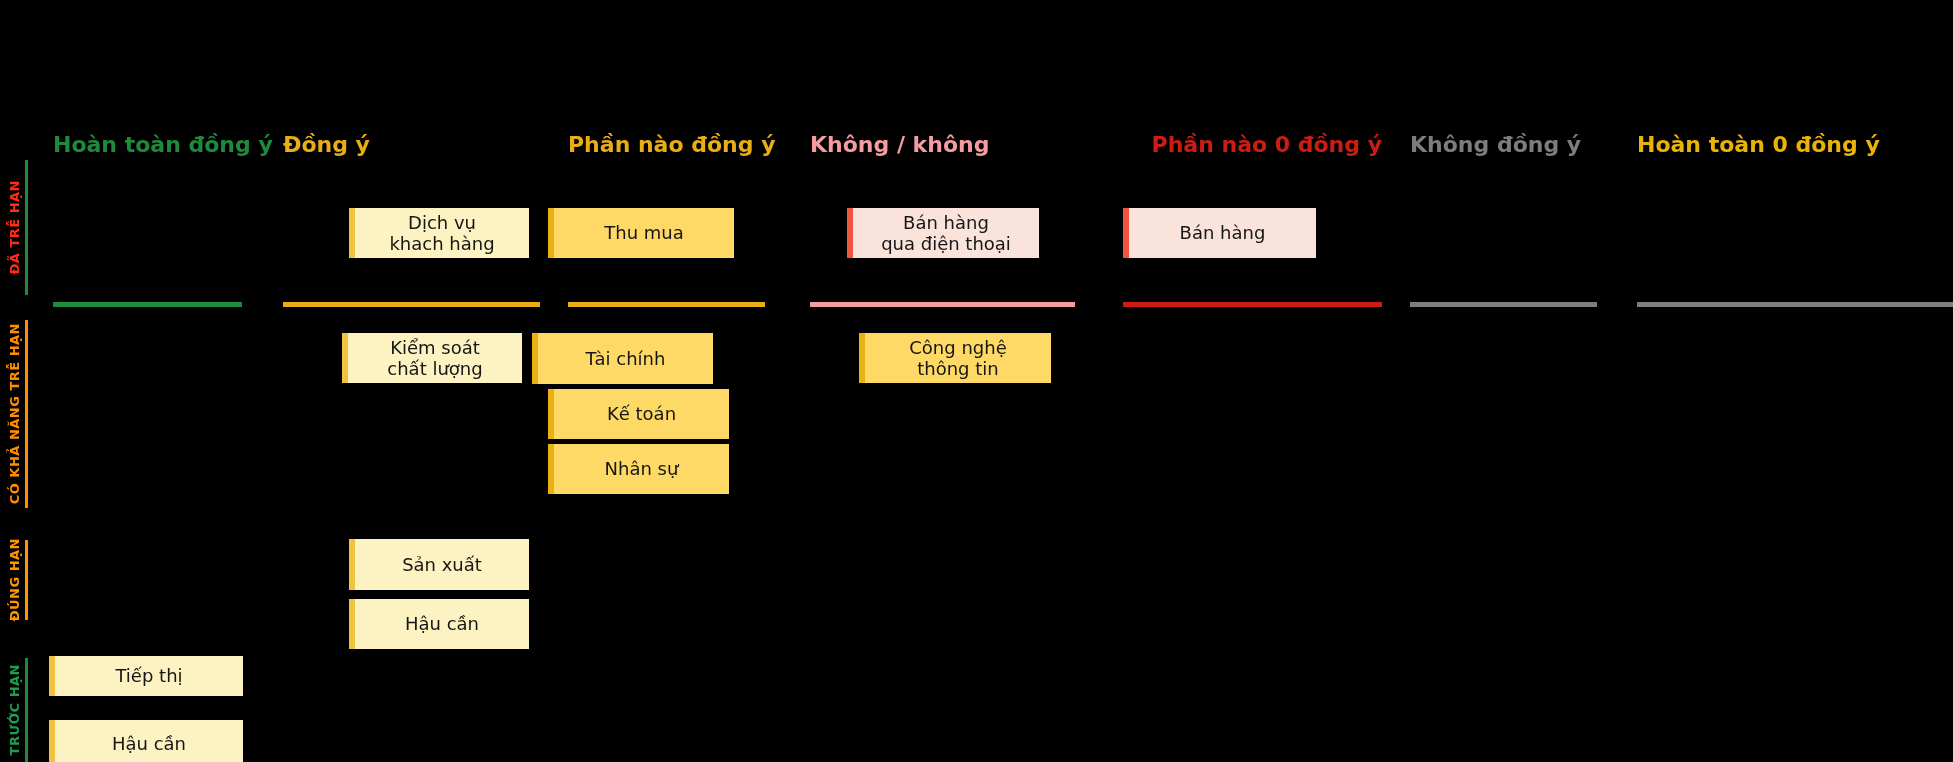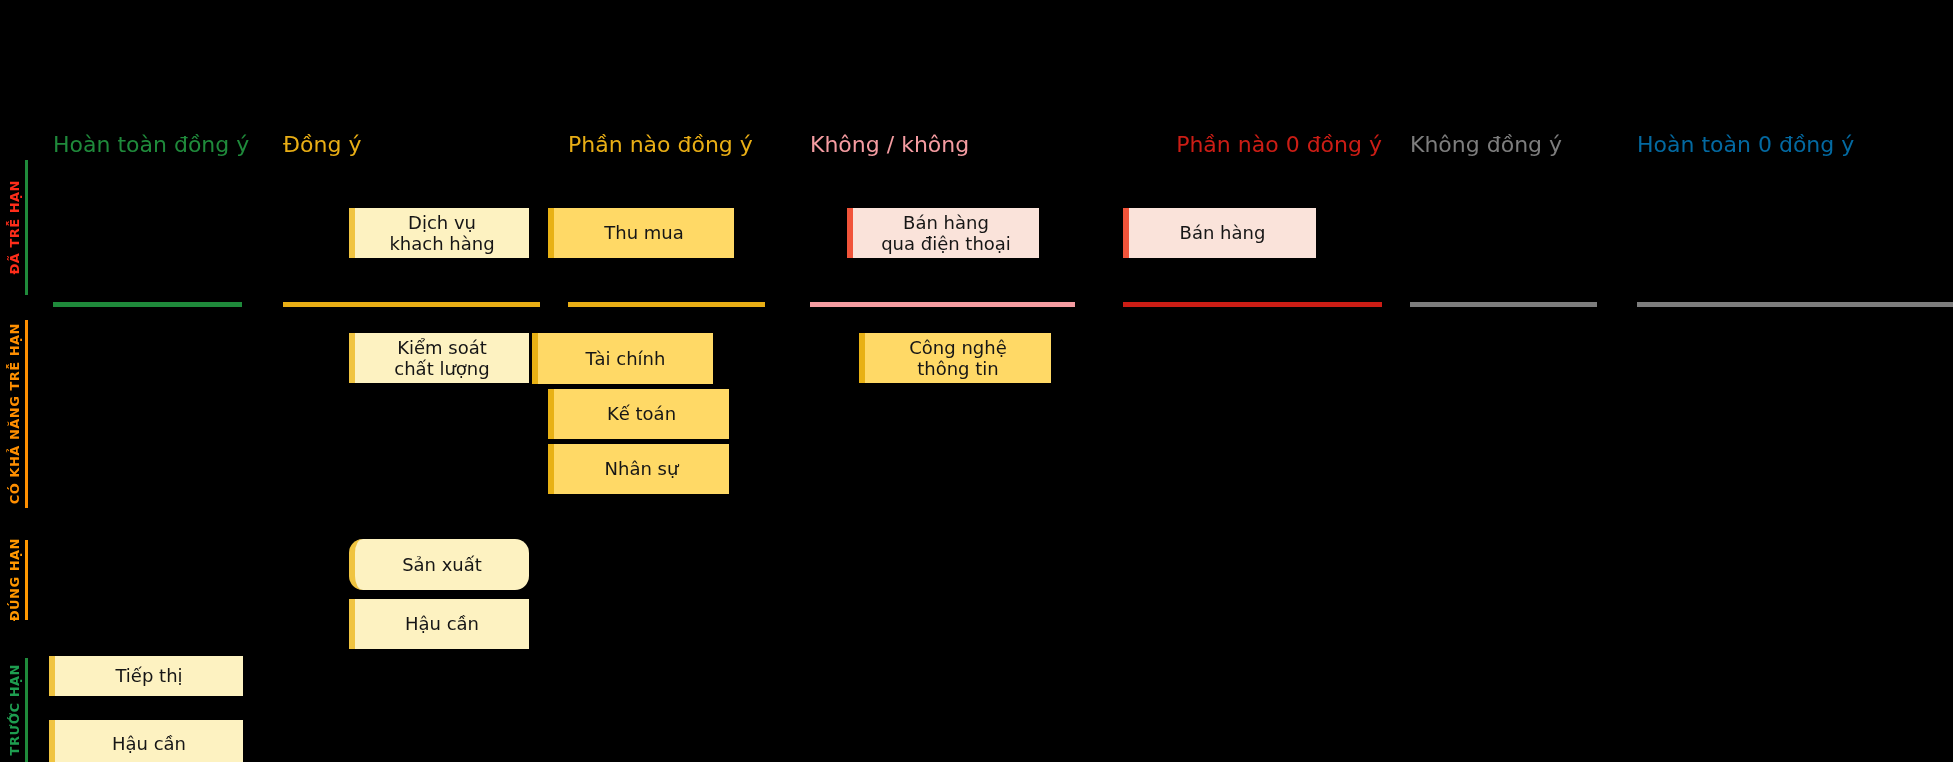--- a/index.html
+++ b/index.html
@@ -7,21 +7,21 @@
     position:relative;
     width:1953px;height:762px;
     background:#000;
     overflow:hidden;
     font-family:"DejaVu Sans","Liberation Sans",sans-serif;
   }
   
   .col-header{position:absolute;top:128px;height:52px;}
   .col-header .hdr-text{
     display:block;
-    font-size:22px;font-weight:normal;
+    font-size:22px;font-weight:bold;
     line-height:34px;white-space:nowrap;
   }
   .col-underline{position:absolute;top:174px;height:5px;}
   
   .row-group{position:absolute;left:0;width:28px;display:flex;align-items:center;justify-content:center;}
   .row-line{position:absolute;right:0;top:0;height:100%;width:3px;}
   .row-label{
     writing-mode:vertical-rl;transform:rotate(180deg);
     font-size:13px;font-weight:bold;letter-spacing:0.5px;white-space:nowrap;
   }
@@ -59,21 +59,21 @@
   </div>
   <div class="col-header" style="left:1123px;width:259px">
     <span class="hdr-text" style="color: rgb(204, 29, 21); text-align: right;">Phần nào 0 đồng ý</span>
     <div class="col-underline" style="left: 0px; width: 259px; background-color: rgb(204, 29, 21);"></div>
   </div>
   <div class="col-header" style="left:1410px;width:187px">
     <span class="hdr-text" style="color: rgb(125, 125, 125);">Không đồng ý</span>
     <div class="col-underline" style="left: 0px; width: 187px; background-color: rgb(125, 125, 125);"></div>
   </div>
   <div class="col-header" style="left:1637px;width:316px">
-    <span class="hdr-text" style="color: #0369a1;">Hoàn toàn 0 đồng ý</span>
+    <span class="hdr-text" style="color: #eab308;">Hoàn toàn 0 đồng ý</span>
     <div class="col-underline" style="left: 0px; width: 316px; background-color: rgb(125, 125, 125);"></div>
   </div>
 
   <div class="row-group" style="top:160px;height:135px">
     <span class="row-label" style="color: rgb(255, 45, 26);">ĐÃ TRỄ HẠN</span>
     <div class="row-line" style="background-color: rgb(31, 138, 59);"></div>
   </div>
   <div class="row-group" style="top:320px;height:188px">
     <span class="row-label" style="color: rgb(255, 143, 0);">CÓ KHẢ NĂNG TRỄ HẠN</span>
     <div class="row-line" style="background-color: rgb(255, 143, 0);"></div>
@@ -90,33 +90,33 @@
   <div class="box" style="left: 548px; top: 208px; width: 180px; height: 50px; background-color: rgb(255, 217, 102); border-left-color: rgb(232, 177, 20);">Thu mua</div>
 
   <div class="box" style="left: 349px; top: 208px; width: 174px; height: 50px; background-color: rgb(253, 242, 193); border-left-color: rgb(240, 196, 64);">Dịch vụ
 khach hàng</div>
 
   <div class="box" style="left: 847px; top: 208px; width: 186px; height: 50px; background-color: rgb(250, 227, 218); border-left-color: rgb(241, 84, 58);">Bán hàng
 qua điện thoại</div>
 
   <div class="box" style="left: 1123px; top: 208px; width: 187px; height: 50px; background-color: rgb(250, 227, 218); border-left-color: rgb(241, 84, 58);">Bán hàng</div>
 
-  <div class="box" style="left: 349px; top: 333px; width: 174px; height: 50px; background-color: rgb(253, 242, 193); border-left-color: rgb(240, 196, 64);">Kiểm soát
+  <div class="box" style="left: 342px; top: 333px; width: 174px; height: 50px; background-color: rgb(253, 242, 193); border-left-color: rgb(240, 196, 64);">Kiểm soát
 chất lượng</div>
 
   <div class="box" style="left: 532px; top: 333px; width: 175px; height: 51px; background-color: rgb(255, 217, 102); border-left-color: rgb(232, 177, 20);">Tài chính</div>
 
   <div class="box" style="left: 548px; top: 389px; width: 175px; height: 50px; background-color: rgb(255, 217, 102); border-left-color: rgb(232, 177, 20);">Kế toán</div>
 
   <div class="box" style="left: 548px; top: 444px; width: 175px; height: 50px; background-color: rgb(255, 217, 102); border-left-color: rgb(232, 177, 20);">Nhân sự</div>
 
   <div class="box" style="left: 847px; top: 333px; width: 186px; height: 50px; background-color: rgb(255, 217, 102); border-left-color: rgb(232, 177, 20); margin-left: 12px;">Công nghệ
 thông tin</div>
 
-  <div class="box" style="left: 349px; top: 539px; width: 174px; height: 51px; background-color: rgb(253, 242, 193); border-left-color: rgb(240, 196, 64); border-radius: 14px;">Sản xuất</div>
+  <div class="box" style="left: 349px; top: 539px; width: 174px; height: 51px; background-color: rgb(253, 242, 193); border-left-color: rgb(240, 196, 64);">Sản xuất</div>
 
   <div class="box" style="left: 349px; top: 599px; width: 174px; height: 50px; background-color: rgb(253, 242, 193); border-left-color: rgb(240, 196, 64);">Hậu cần</div>
 
   <div class="box" style="left: 49px; top: 656px; width: 188px; height: 40px; background-color: rgb(253, 242, 193); border-left-color: rgb(240, 196, 64);">Tiếp thị</div>
 
   <div class="box" style="left: 49px; top: 720px; width: 188px; height: 48px; background-color: rgb(253, 242, 193); border-left-color: rgb(240, 196, 64);">Hậu cần</div>
 
 </div>
 
 </body></html>

